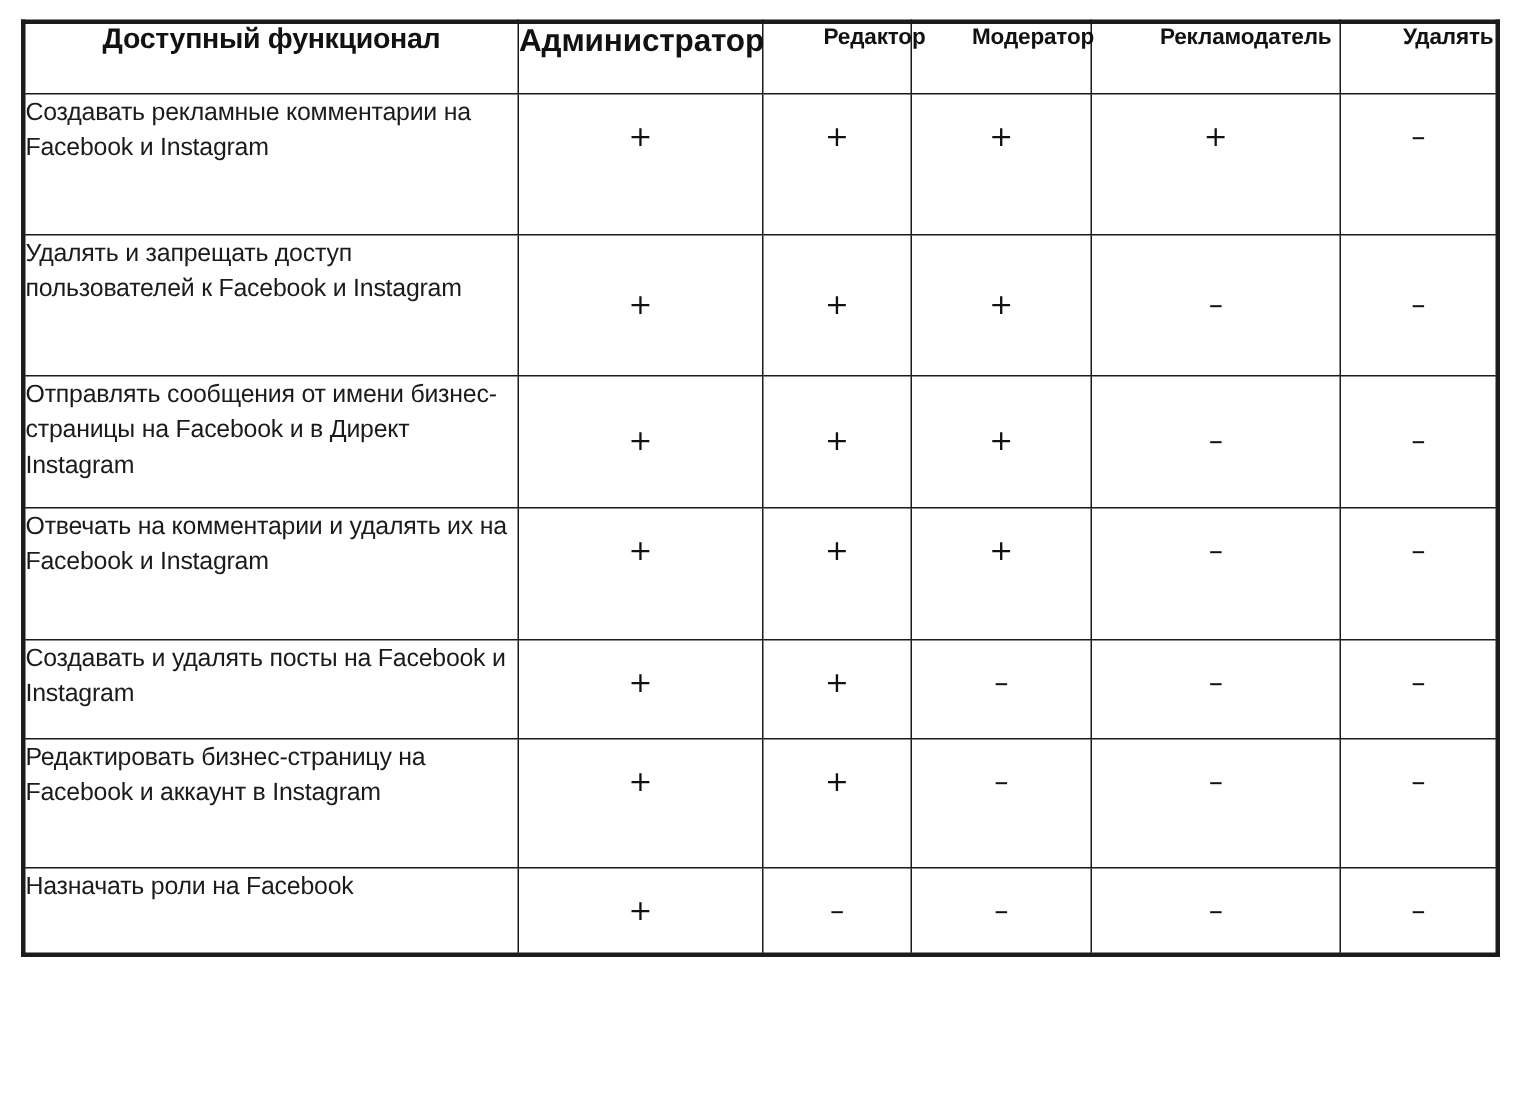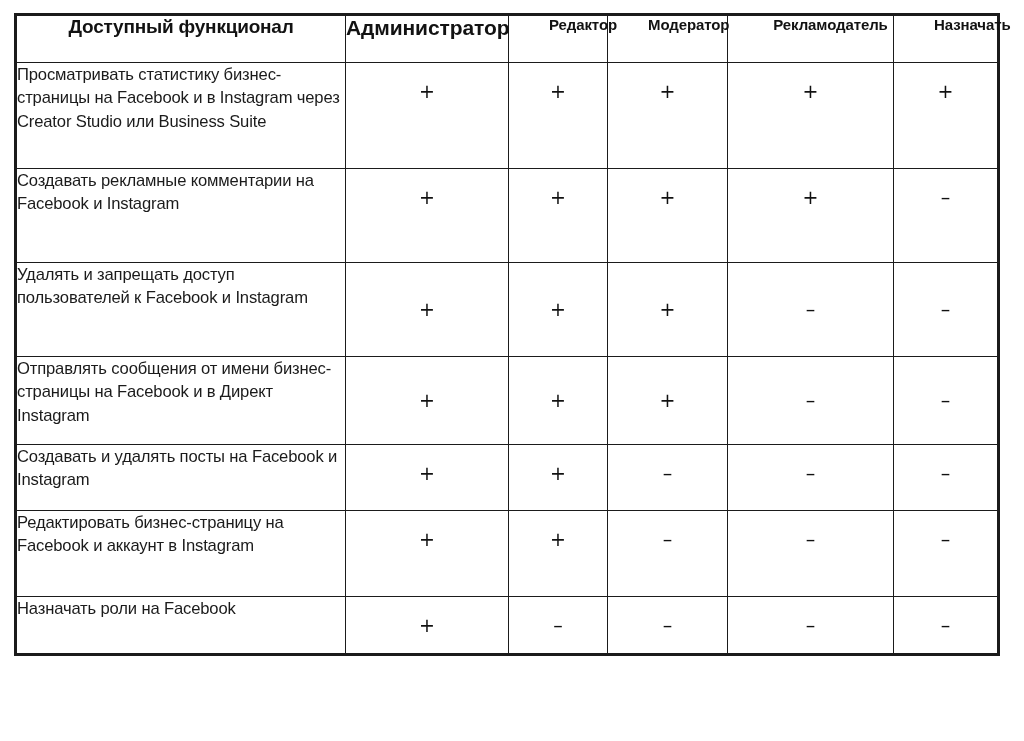--- a/index.html
+++ b/index.html
@@ -109,44 +109,26 @@
       <col class="c-analyst">
     </colgroup>
 
     <thead>
       <tr>
         <th class="feature-head">Доступный функционал</th>
         <th>Администратор</th>
         <th class="col-head-sm">Редактор</th>
         <th class="col-head-sm">Модератор</th>
         <th class="col-head-sm">Рекламодатель</th>
-        <th class="col-head-sm">Назначать</th>
+        <th class="col-head-sm">Удалять</th>
       </tr>
     </thead>
 
     <tbody>
 
-      <tr class="r0" data-align="top">
-        <td class="feature-cell">Просматривать статистику бизнес-страницы на Facebook и в Instagram через Creator Studio или Business Suite</td>
-        <td class="mark-cell">
-            <span class="glyph">+</span>
-          </td>
-        <td class="mark-cell">
-            <span class="glyph">+</span>
-          </td>
-        <td class="mark-cell">
-            <span class="glyph">+</span>
-          </td>
-        <td class="mark-cell">
-            <span class="glyph">+</span>
-          </td>
-        <td class="mark-cell">
-            <span class="glyph">+</span>
-          </td>
-      </tr>
 
       <tr class="r1" data-align="top">
         <td class="feature-cell">Создавать рекламные комментарии на Facebook и Instagram</td>
         <td class="mark-cell">
             <span class="glyph">+</span>
           </td>
         <td class="mark-cell">
             <span class="glyph">+</span>
           </td>
         <td class="mark-cell">
@@ -191,20 +173,38 @@
             <span class="glyph">+</span>
           </td>
         <td class="mark-cell">
             <span class="glyph">–</span>
           </td>
         <td class="mark-cell">
             <span class="glyph">–</span>
           </td>
       </tr>
 
+      <tr class="r4" data-align="top">
+        <td class="feature-cell">Отвечать на комментарии и удалять их на Facebook и Instagram</td>
+        <td class="mark-cell">
+            <span class="glyph">+</span>
+          </td>
+        <td class="mark-cell">
+            <span class="glyph">+</span>
+          </td>
+        <td class="mark-cell">
+            <span class="glyph">+</span>
+          </td>
+        <td class="mark-cell">
+            <span class="glyph">–</span>
+          </td>
+        <td class="mark-cell">
+            <span class="glyph">–</span>
+          </td>
+      </tr>
 
       <tr class="r5" data-align="top">
         <td class="feature-cell">Создавать и удалять посты на Facebook и Instagram</td>
         <td class="mark-cell">
             <span class="glyph">+</span>
           </td>
         <td class="mark-cell">
             <span class="glyph">+</span>
           </td>
         <td class="mark-cell">

